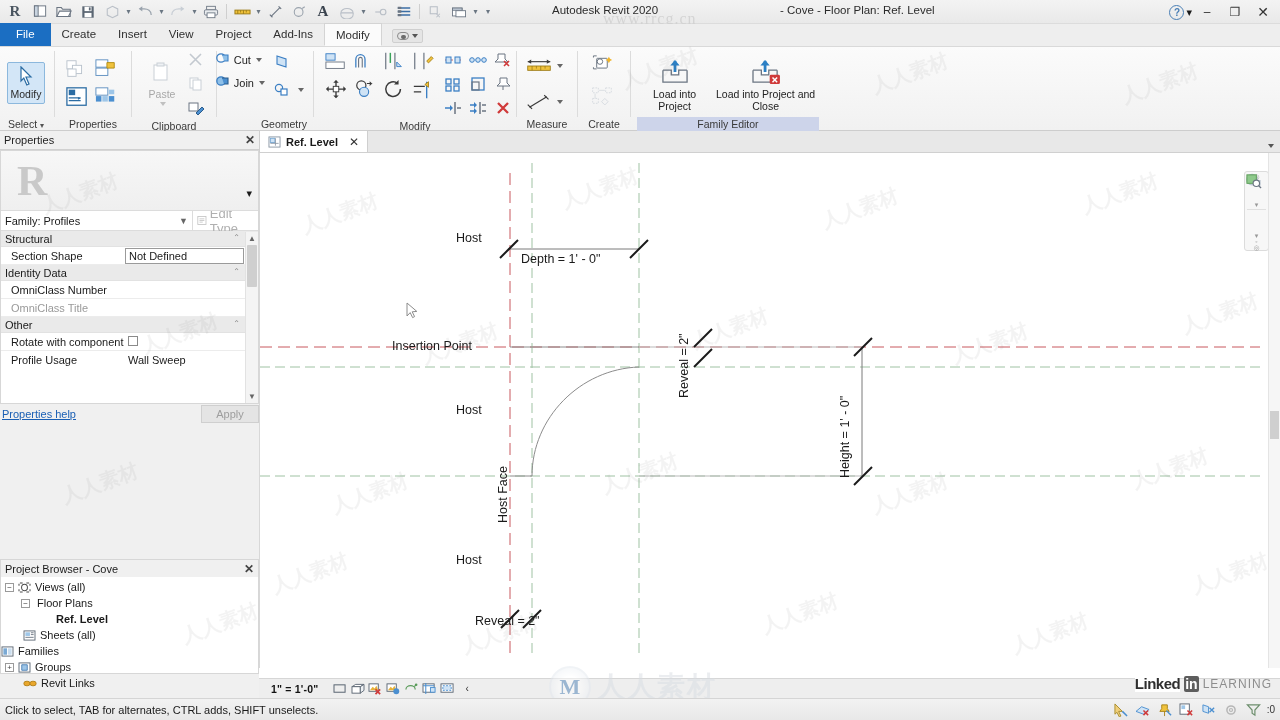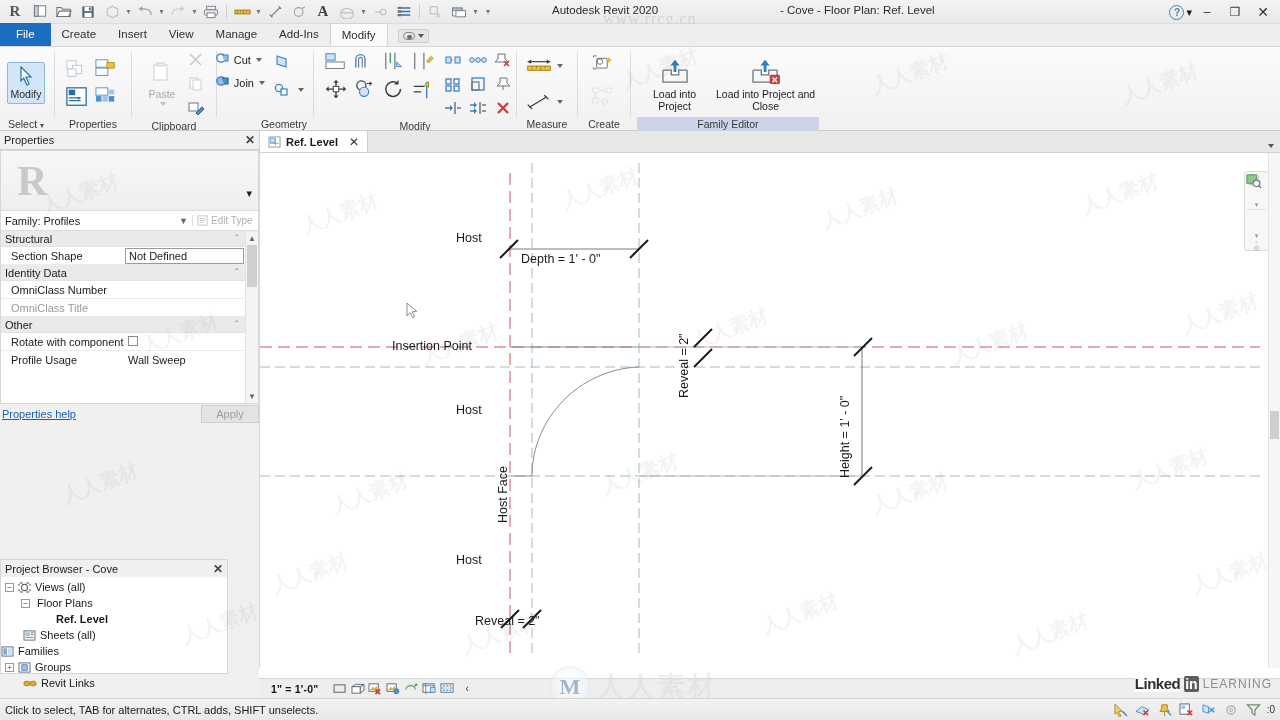--- a/index.html
+++ b/index.html
@@ -113,21 +113,21 @@
     font-family:"Liberation Serif",serif; font-weight:bold; font-size:42px; color:#c9c9c9;
     margin-left:16px; line-height:44px;
   }
   .prop-preview .cv { position:absolute; right:6px; bottom:10px; }
   .famrow {
     height:20px; display:flex; align-items:center; border-bottom:1px solid #dcdcdc; background:#fff;
   }
   .famsel { flex:1; display:flex; align-items:center; padding:0 4px; font-size:11px; }
   .famsel .v { margin-left:auto; color:#666; font-size:9px;}
   .edittype { width:66px; border-left:1px solid #dcdcdc; display:flex; align-items:center; gap:3px;
-              padding-left:4px; font-size:10px; color:#b0b0b0;text-align:right; }
+              padding-left:4px; font-size:13px; color:#b0b0b0; }
   .proptable { background:#fff; }
   .grp {
     height:16px; background:#eaeaea; font-size:11px; padding-left:4px; line-height:16px;
     border-bottom:1px solid #e2e2e2; position:relative;
   }
   .grp:after{content:"⌃";position:absolute;right:18px;top:-1px;font-size:8px;color:#888;}
   .prow { height:18px; display:flex; align-items:center; border-bottom:1px solid #ececec; font-size:11px;}
   .prow .k { width:124px; padding-left:10px; color:#1a1a1a; }
   .prow .k.gray { color:#9a9a9a; }
   .prow .val { flex:1; padding-left:3px; color:#1a1a1a; }
@@ -139,21 +139,21 @@
   .vscroll .ar { height:13px; display:flex;align-items:center;justify-content:center;font-size:8px;color:#666;}
   .vscroll .thumb { position:absolute; top:13px; left:1px; width:10px; height:42px; background:#cfcfcf; border-radius:1px;}
   .prop-foot { height:20px; display:flex; align-items:center; }
   .prop-foot a { color:#1a5fb4; font-size:11px; text-decoration:underline; padding-left:2px; }
   .applybtn {
     margin-left:auto; width:58px; height:18px; background:#e4e4e4; border:1px solid #cfcfcf;
     font-size:11px; color:#9d9d9d; display:flex; align-items:center; justify-content:center;
   }
 
   
-  .pb { position:absolute; left:0; top:428px; width:228px; bottom:24px; background:#fff; border:1px solid #d7d7d7; }
+  .pb { position:absolute; left:0; top:428px; width:259px; bottom:24px; background:#fff; border:1px solid #d7d7d7; }
   .pbhdr { height:17px; display:flex; align-items:center; padding:0 4px; font-size:11px; background:#f0f0f0; }
   .pbhdr .x { margin-left:auto; font-weight:bold; color:#444; font-size:12px;}
   .tree { padding-top:2px; font-size:11px; }
   .tnode { height:16px; display:flex; align-items:center; gap:4px; }
   .expander { width:9px;height:9px;border:1px solid #9a9a9a;background:#fff;
               font-size:8px;line-height:7px;text-align:center;color:#444;}
   .tnode.bold { font-weight:bold; }
 
   
   .viewtabs {
@@ -352,21 +352,21 @@
       <div class="wbtn">❐</div>
       <div class="wbtn close">✕</div>
     </div>
   </div>
 
   <div class="tabsrow">
     <div class="tab file">File</div>
     <div class="tab">Create</div>
     <div class="tab">Insert</div>
     <div class="tab">View</div>
-    <div class="tab">Manage</div>
+    <div class="tab">Project</div>
     <div class="tab">Add-Ins</div>
     <div class="tab active">Modify</div>
     <div class="tabflyout">
       <div class="pill"></div>
       <div class="caret"></div>
     </div>
   </div>
 
   <div class="ribbon">
     <div class="ribbon-panels">

